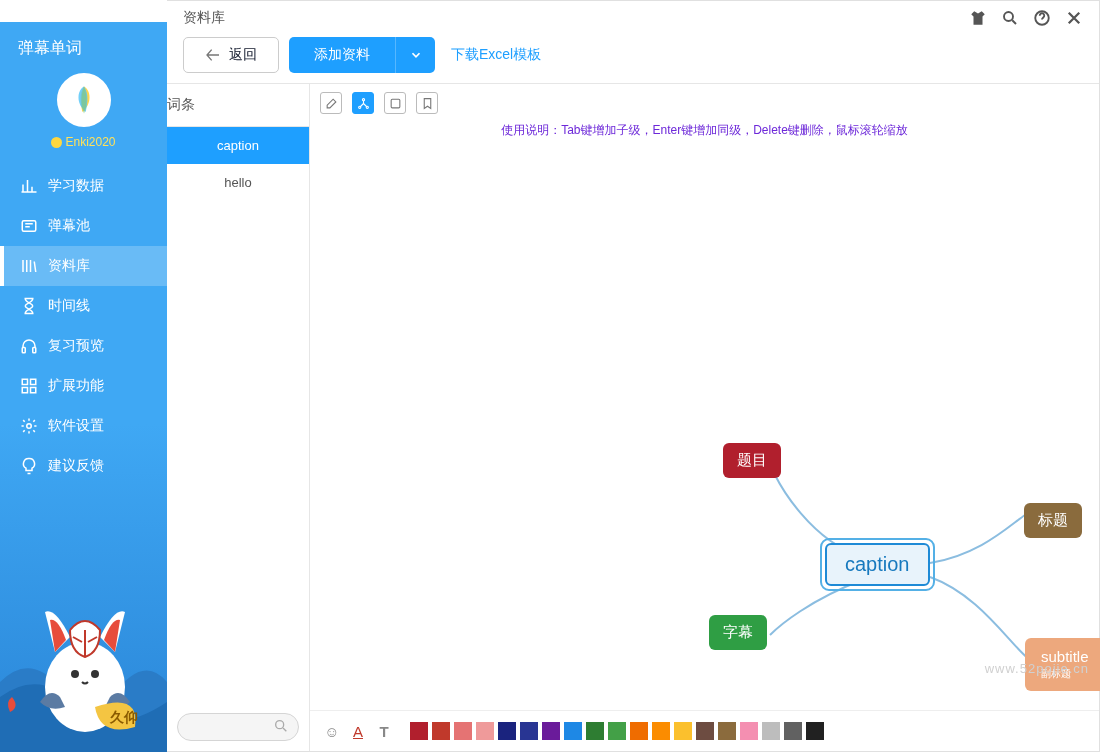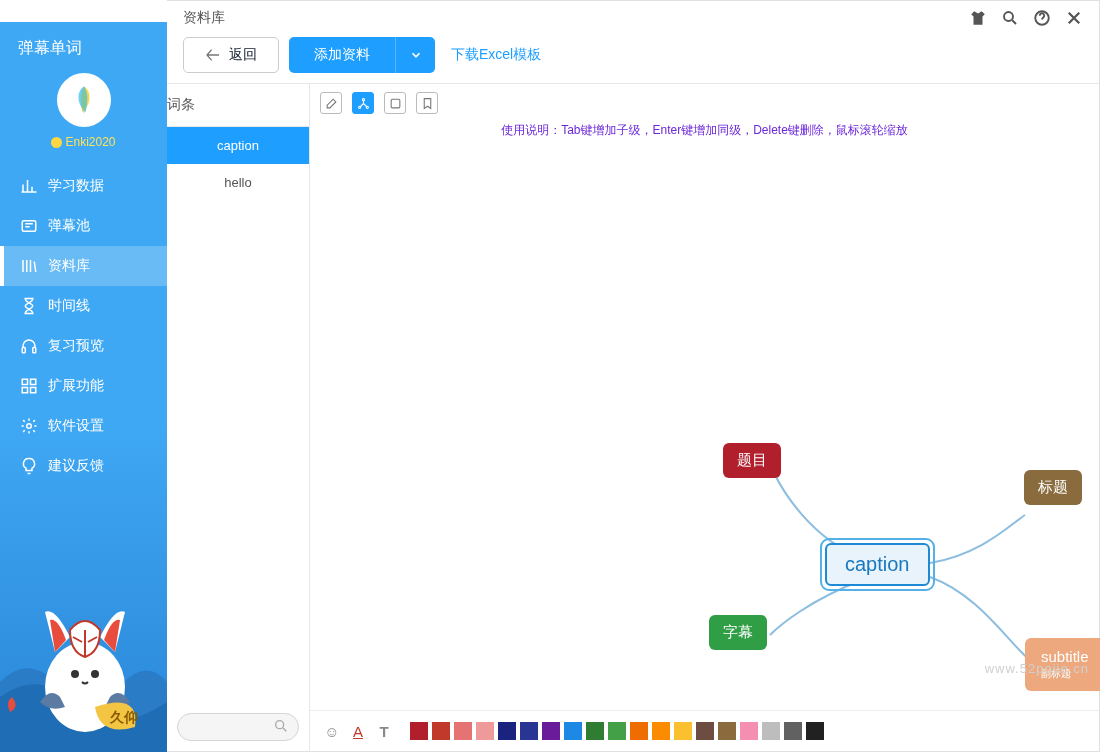--- a/index.html
+++ b/index.html
@@ -53,21 +53,21 @@
 .mini-tb { display:flex; gap:10px; align-items:center; padding:8px 10px; }
 .mini-tb .sq { width:22px; height:22px; border:1px solid #bbb; border-radius:3px; display:flex; align-items:center; justify-content:center; color:#777; cursor:pointer; }
 .mini-tb .sq.active { background:#1e9fff; border-color:#1e9fff; color:#fff; }
 .hint { font-size:12px; color:#6d28d9; padding:0 4px 6px;text-align:center; }
 
 .mind { flex:1; position:relative; background:#fff; }
 .node { position:absolute; border-radius:6px; padding:8px 14px; color:#fff; font-size:15px; }
 .node-center-wrap { position:absolute; left:510px; top:393px; border:2px solid #54b0e6; border-radius:9px; padding:3px; }
 .node-center-inner { background:#e8f3fb; color:#1779be; border:2px solid #1e8ad6; border-radius:6px; padding:8px 18px; font-size:20px; }
 .node-red { left:413px; top:298px; background:#b11f2d; }
-.node-yellow { left:714px; top:325px; background:#8a6b3d; }
+.node-yellow { left:714px; top:358px; background:#8a6b3d; }
 .node-green { left:399px; top:470px; background:#2f9e44; }
 .node-orange { left:715px; top:493px; background:#eda87d; padding:10px 16px; }
 .node-orange .sub { font-size:10px; margin-top:2px; }
 svg.edges { position:absolute; inset:0; width:100%; height:100%; }
 
 .palette { display:flex; align-items:center; gap:6px; padding:10px 12px; border-top:1px solid #eee; }
 .pal-ic { width:20px; height:20px; color:#888; cursor:pointer; display:flex; align-items:center; justify-content:center; font-size:15px; }
 .pal-ic.red { color:#c0392b; text-decoration:underline; }
 .swatches { display:flex; gap:4px; margin-left:10px; }
 .sw { width:18px; height:18px; cursor:pointer; }

